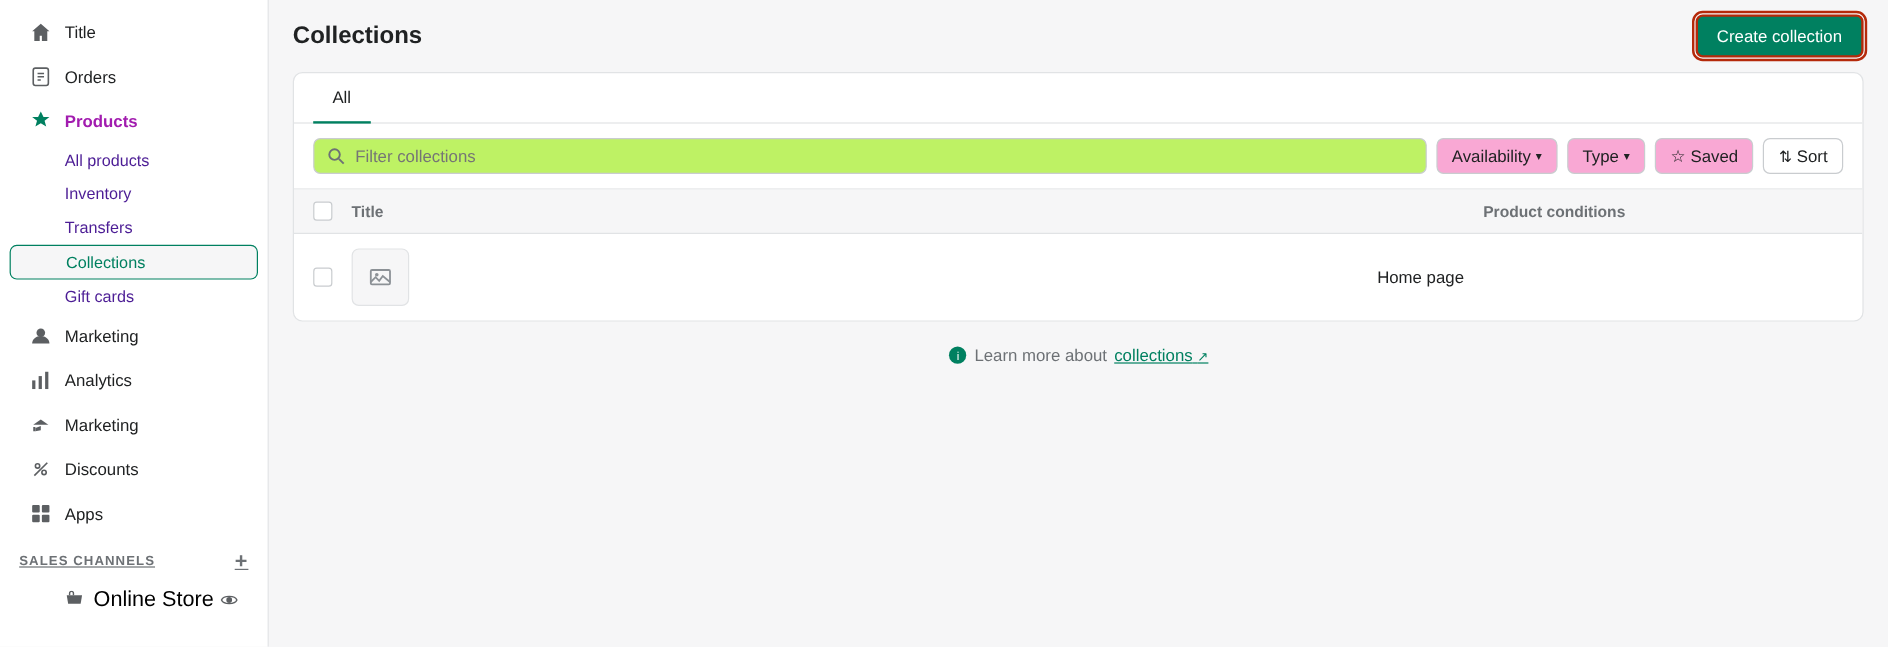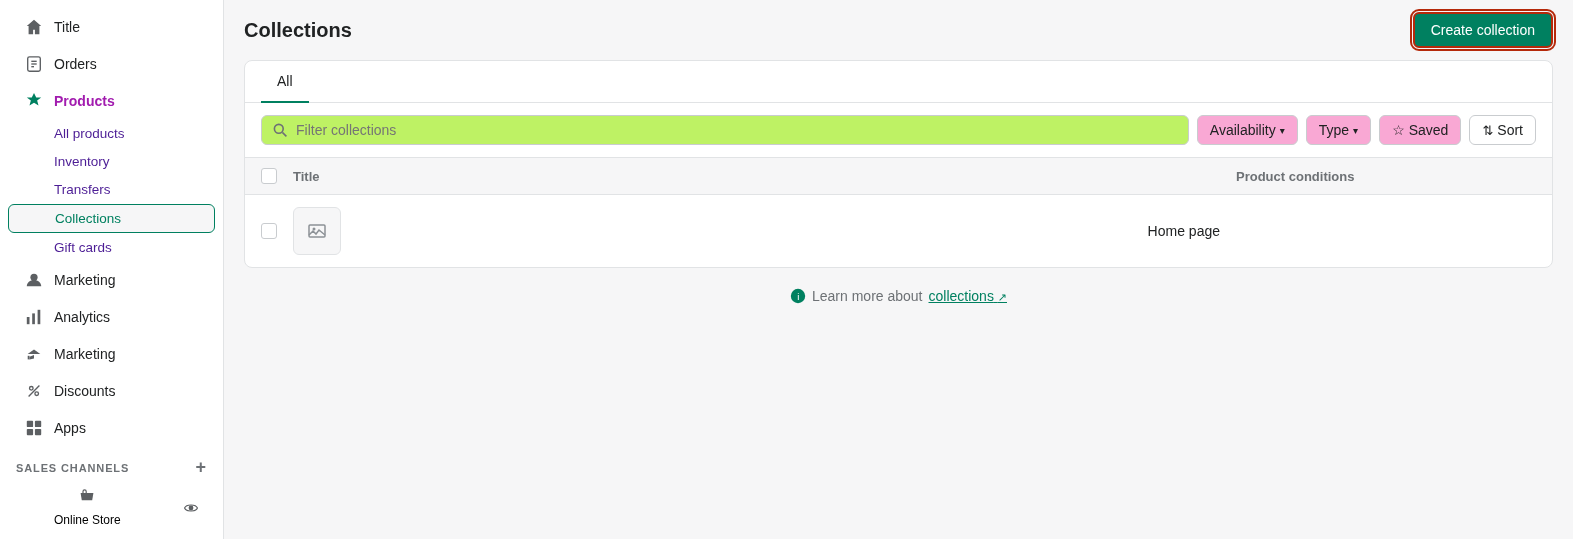--- a/index.html
+++ b/index.html
@@ -46,32 +46,33 @@
     .sidebar-section-label {
       font-size: 11px;
       font-weight: 600;
       color: #6d7175;
       letter-spacing: 0.08em;
       padding: 10px 16px 4px 16px;
       text-transform: uppercase;
       display: flex;
       align-items: center;
       justify-content: space-between;
+      text-decoration: underline;
     }
     .sidebar-section-label .plus-icon { cursor: pointer; color: #6d7175; font-size: 18px; }
     .online-store-row {
       display: flex;
       align-items: center;
       justify-content: space-between;
       padding: 6px 16px 6px 46px;
       border-radius: 6px;
       margin: 1px 8px;
       cursor: pointer;
     }
-    .online-store-left { display: flex; align-items: center; gap: 8px; font-size: 12px; flex-direction: column; }
+    .online-store-left { display: flex; align-items: center; gap: 8px; font-size: 18px; }
 
     
     .main {
       flex: 1;
       display: flex;
       flex-direction: column;
       overflow: hidden;
     }
     .top-bar {
       display: flex;

